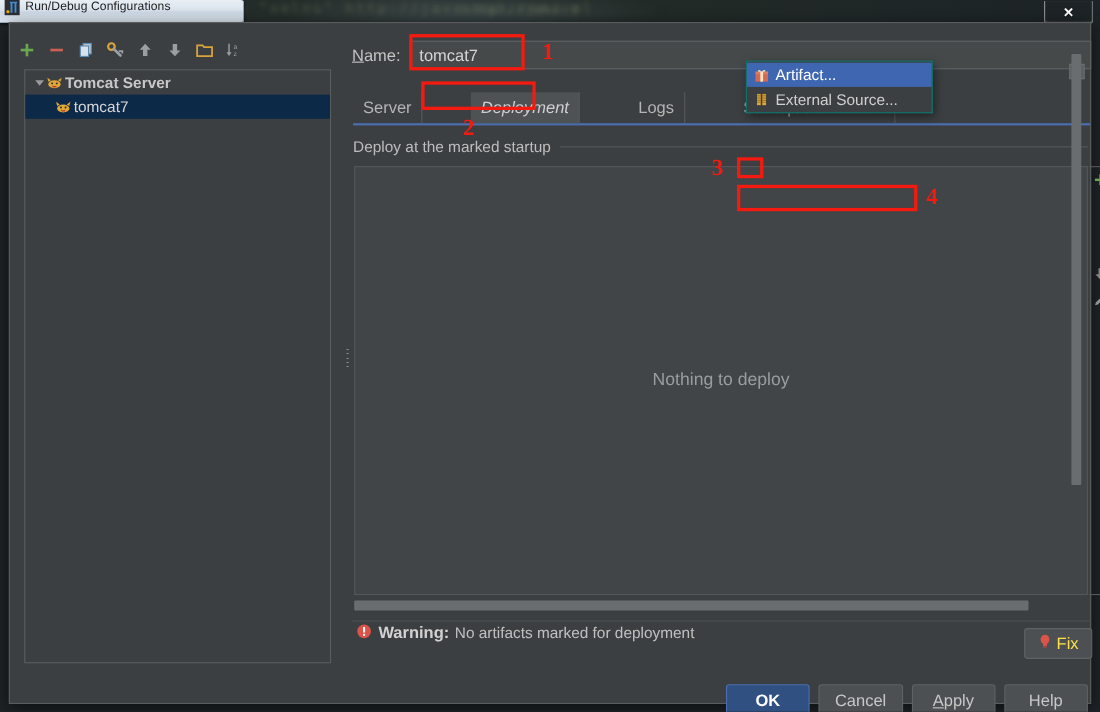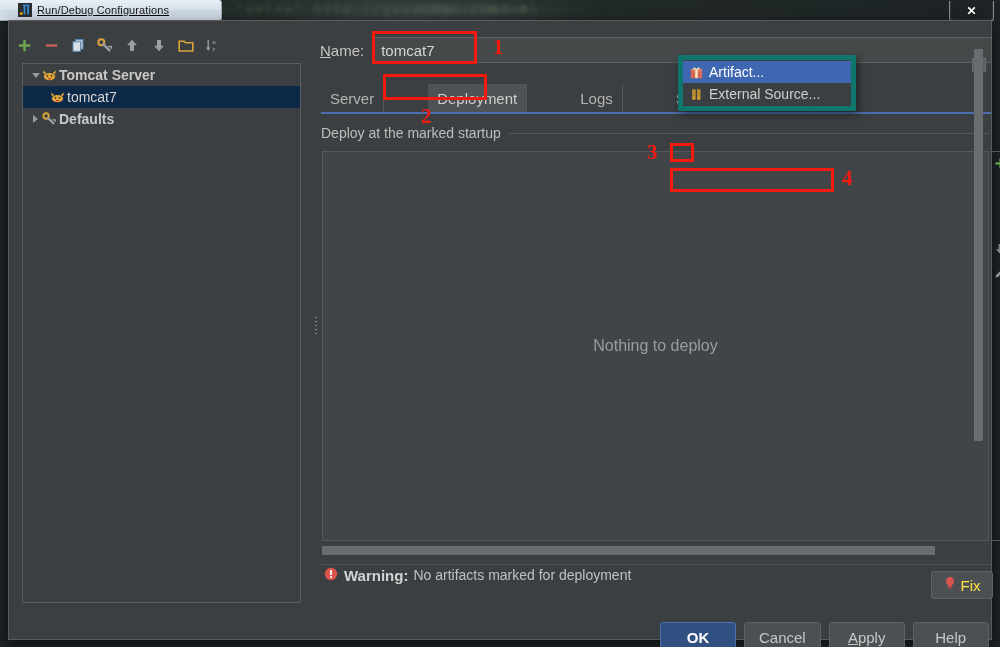--- a/index.html
+++ b/index.html
@@ -62,24 +62,22 @@
   .titlebar {
     position: absolute;
     left: 0; top: 0;
     width: 222px; height: 21px;
     background: linear-gradient(180deg,#e8eef4 0%, #dbe4ee 45%, #ccd8e4 55%, #dde6ef 100%);
     border: 1px solid #9fb0c0;
     border-top: none; border-left: none;
     border-radius: 0 3px 3px 0;
     box-sizing: border-box;
     display: flex;
-    align-items: center;
-    padding-left: 18px;
+    padding-left: 4px;
     box-shadow: 0 1px 2px rgba(0,0,0,0.45);
-    text-decoration: underline;
   }
   .titlebar .tb-icon {
     width: 14px; height: 14px;
     margin-right: 5px;
     position: relative;
     flex: none;
   }
   .titlebar .tb-title {
     font-size: 11px;
     color: #1a1a1a;
@@ -242,20 +240,21 @@
     display: flex; align-items: center;
     font-size: 15px;
     color: #b4b4b4;
     border-right: 1px solid #56595b;
     cursor: pointer;
     white-space: nowrap;
   }
   .tab.active {
     background: #4e5254;
     color: #cfcfcf;
+    font-style: italic;
   }
 
   .grouplabel-row {
     position: absolute;
     left: 1px; top: 103px;
     width: 668px; height: 18px;
     display: flex; align-items: center;
   }
   .grouplabel {
     font-size: 14px; color: #bdbdbd; white-space: nowrap;
@@ -292,21 +291,21 @@
     display: flex; align-items: center; justify-content: center;
     cursor: pointer;
   }
 
   
   .ctxmenu {
     position: absolute;
     left: 358px; top: 34px;
     width: 168px;
     background: #3c3f41;
-    border: 5px solid #0f766e;
+    border: 1px solid #0f766e;
     box-shadow: 2px 3px 8px rgba(0,0,0,0.5);
     z-index: 40;
     padding: 1px 0;
   }
   .ctx-item {
     height: 22px;
     display: flex; align-items: center;
     padding-left: 7px;
     font-size: 14px;
     color: #cfcfcf;
@@ -527,33 +526,20 @@
               <path d="M2.0 6.4 L1.0 2.6 L4.3 5.0 Z" fill="#e0a93a"></path>
               <path d="M13.0 6.4 L14.0 2.6 L10.7 5.0 Z" fill="#e0a93a"></path>
               <circle cx="5.4" cy="7.8" r="0.9" fill="#3a2a14"></circle>
               <circle cx="9.6" cy="7.8" r="0.9" fill="#3a2a14"></circle>
               <path d="M5.8 10.2 q1.7 1.3 3.4 0" stroke="#c0392b" stroke-width="1.2" fill="none"></path>
             </svg>
           </span>
           <span>tomcat7</span>
         </div>
 
-        <div class="tree-row group">
-          <span class="tri">
-              <i></i>
-            </span>
-          <span class="tree-icon">
-            <svg width="15" height="14" viewBox="0 0 16 15">
-              <circle cx="4.3" cy="4.3" r="2.9" fill="none" stroke="#d9a43b" stroke-width="2"></circle>
-              <path d="M6.4 6.4 L12.3 12.3" stroke="#9aa0a5" stroke-width="2.3" stroke-linecap="round"></path>
-              <path d="M10.8 8.4 l3.2 0 0 2.2" stroke="#9aa0a5" stroke-width="1.5" fill="none"></path>
-            </svg>
-          </span>
-          <span>Defaults</span>
-        </div>
 
       </div>
     </div>
 
     <div class="splitter">
       <div class="dots"></div>
     </div>
 
     <div class="rightpanel">
 

